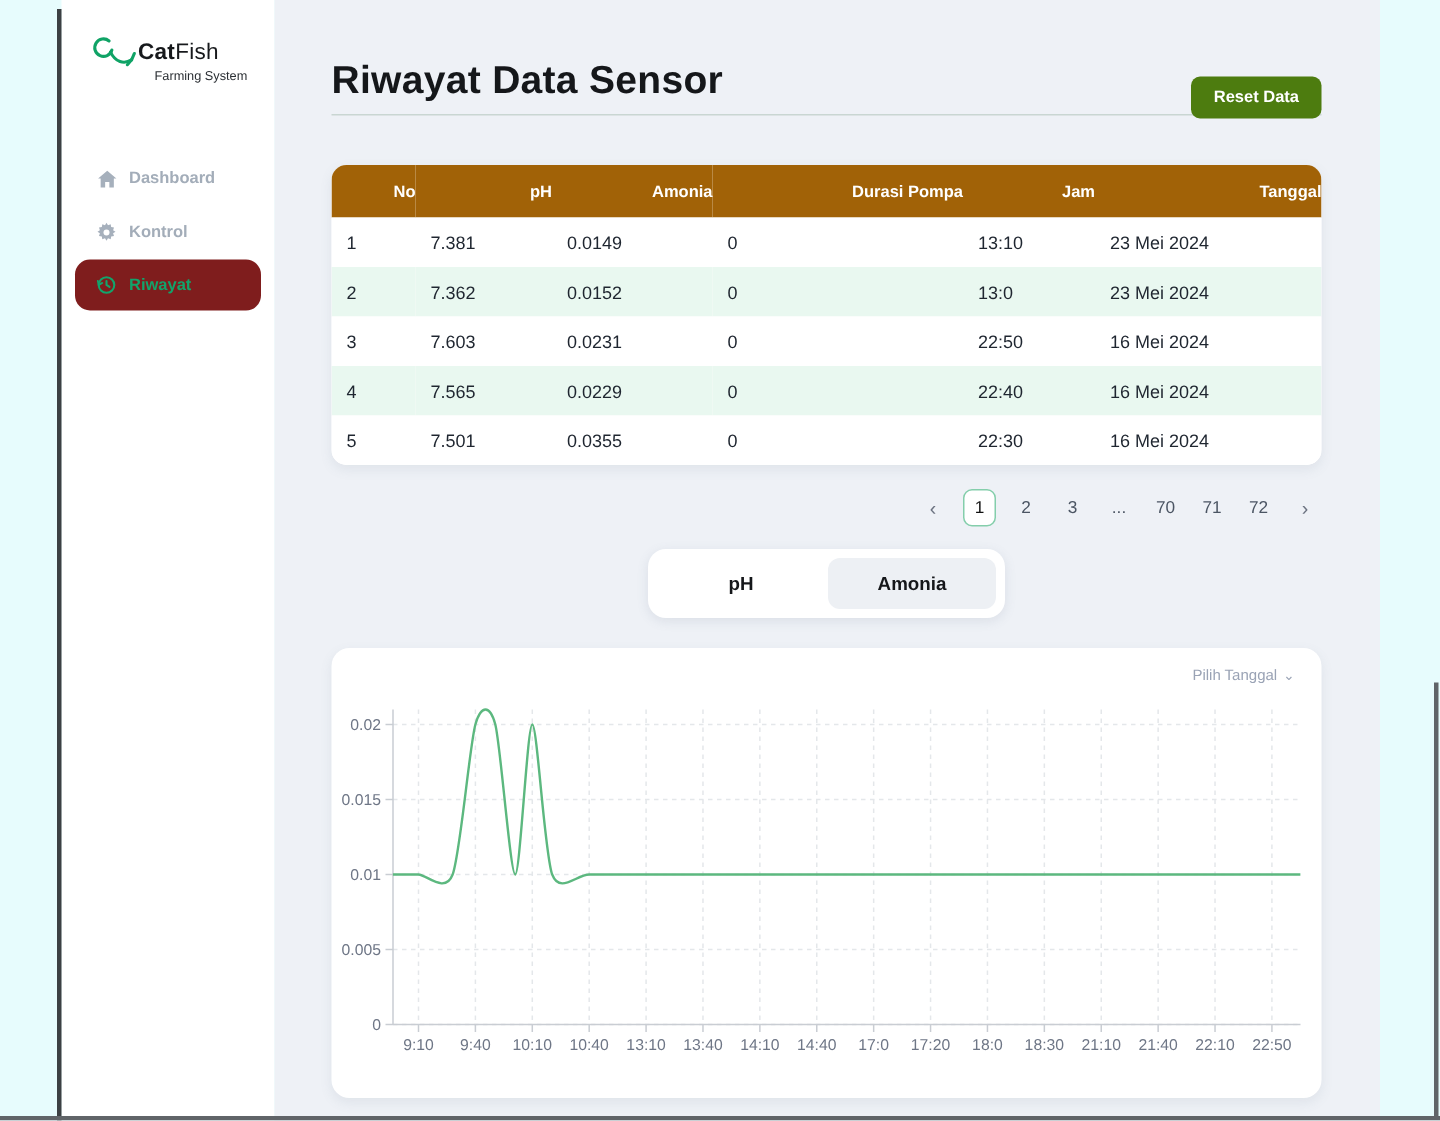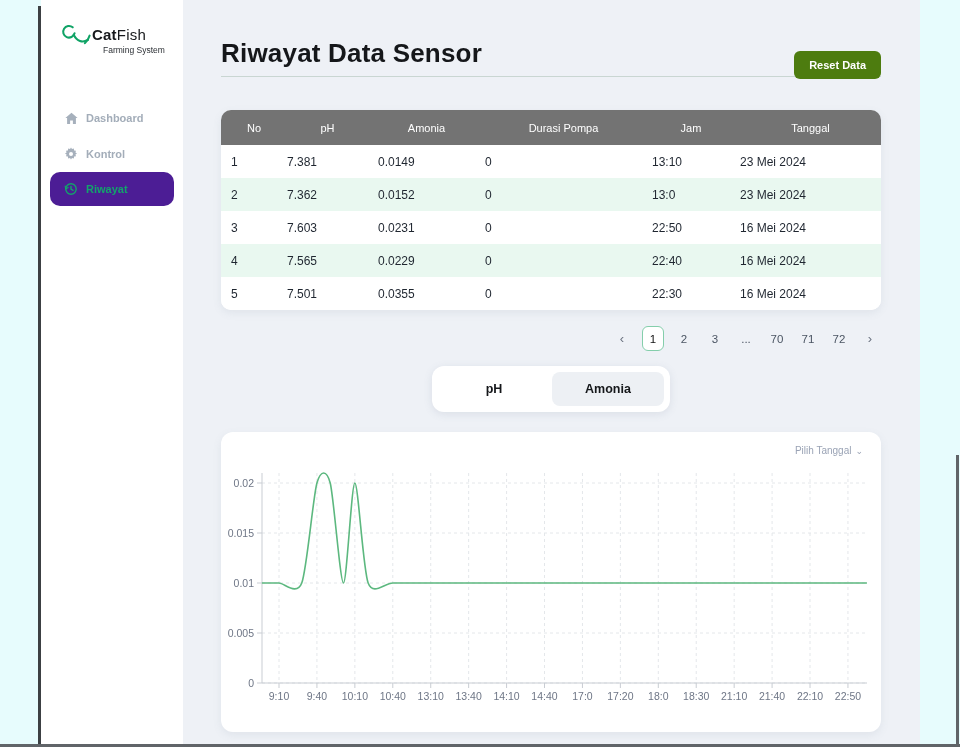--- a/index.html
+++ b/index.html
@@ -15,39 +15,39 @@
   .sidebar { position:absolute; left:41px; top:0; width:142px; height:747px; background:#ffffff; }
   .logo { display:flex; align-items:center; gap:1px; margin:22px 0 0 20px; }
   .logo-text .brand { font-size:15px; color:#17191c; letter-spacing:.2px; }
   .logo-text .brand b { font-weight:800; }
   .logo-text .brand span.rest { font-weight:500; }
   .logo-text .tagline { font-size:8.5px; color:#2a2e33; margin-top:1px;margin-left:11px; }
   .nav { margin-top:42px; }
   .nav-item { height:36px; display:flex; align-items:center; gap:8px; padding-left:23px;
               font-size:11px; font-weight:600; color:#a3adb9; cursor:pointer; }
   .nav-item .ico { width:14px; height:14px; display:flex; align-items:center; justify-content:center; }
-  .nav-item.active { margin:0 9px; padding-left:14px; height:34px; background:#4c1d95; border-radius:10px; color:#12a46b; }
+  .nav-item.active { margin:0 9px; padding-left:14px; height:34px; background:#7f1d1d; border-radius:10px; color:#12a46b; }
 
   
   .main { position:absolute; left:183px; top:0; width:737px; height:747px; background:#eef1f6; }
   .content { position:relative; margin-left:38px; width:660px; }
 
   .page-head { position:relative; padding-top:38px; }
   .page-title { font-size:26px; font-weight:600; color:#15171a; letter-spacing:.2px; }
   .reset-btn { position:absolute; right:0; top:27px; height:28px; padding:0 15px; background:#4d7c0f;
                border:none; border-radius:6px; color:#fff; font-size:11px; font-weight:700;
                font-family:"Liberation Sans",sans-serif; cursor:pointer;margin-top:24px; }
   .head-rule { border-bottom:1px solid #c9d6d2; margin-top:7px; }
 
   
   .table-card { margin-top:33px; border-radius:10px; overflow:hidden; background:#fff;
                 box-shadow:0 3px 8px rgba(100,116,139,.10); }
   table { width:660px; border-collapse:collapse; table-layout:fixed; }
   col.c0{width:56px} col.c1{width:91px} col.c2{width:107px} col.c3{width:167px} col.c4{width:88px} col.c5{width:151px}
-  thead th { background:#737373; color:#fff; font-size:11px; font-weight:400; text-align:center;
+  thead th { background:#a16207; color:#fff; font-size:11px; font-weight:700; text-align:right;
              height:35px; padding:0 0 0 10px; }
   tbody td { font-size:12px; color:#1f2630; height:33px; padding:0 0 0 10px; background:#fff; }
   tbody tr:nth-child(even) td { background:#e9f8f0; }
 
   
   .pagination { margin-top:16px; display:flex; justify-content:flex-end; align-items:center; gap:9px; }
   .pg-item { min-width:22px; height:25px; display:flex; align-items:center; justify-content:center;
              font-size:11.5px; color:#4b5563; cursor:pointer; padding:0 3px; }
   .pg-item.current { border:1px solid #84ceab; border-radius:6px; background:#fff; color:#111; }
   .pg-chev { font-size:13px; color:#6b7280; }

